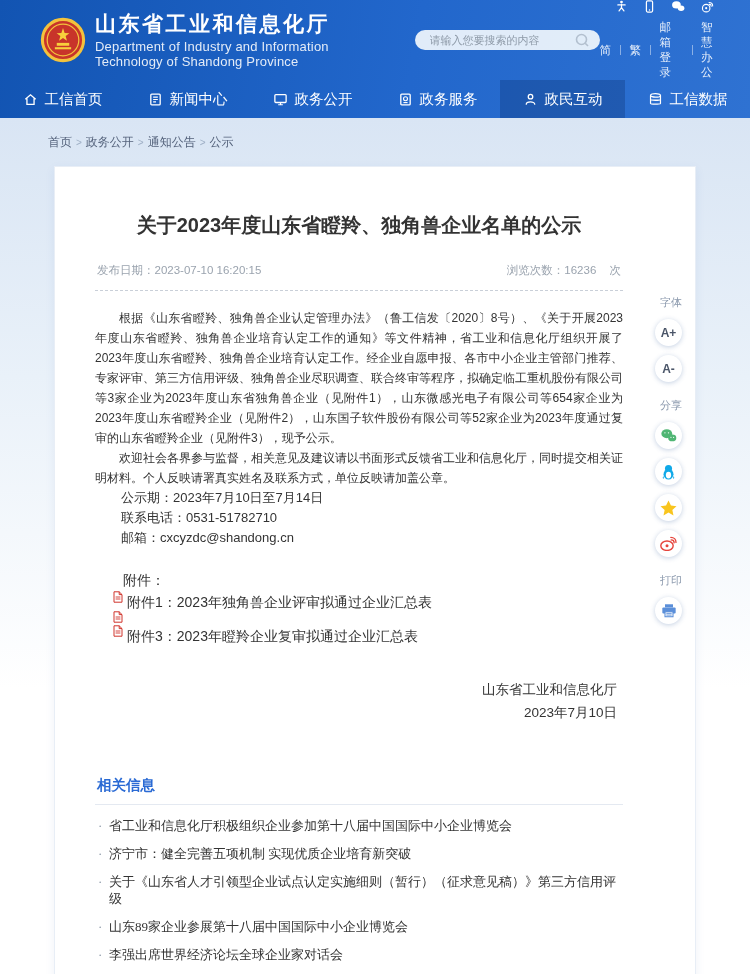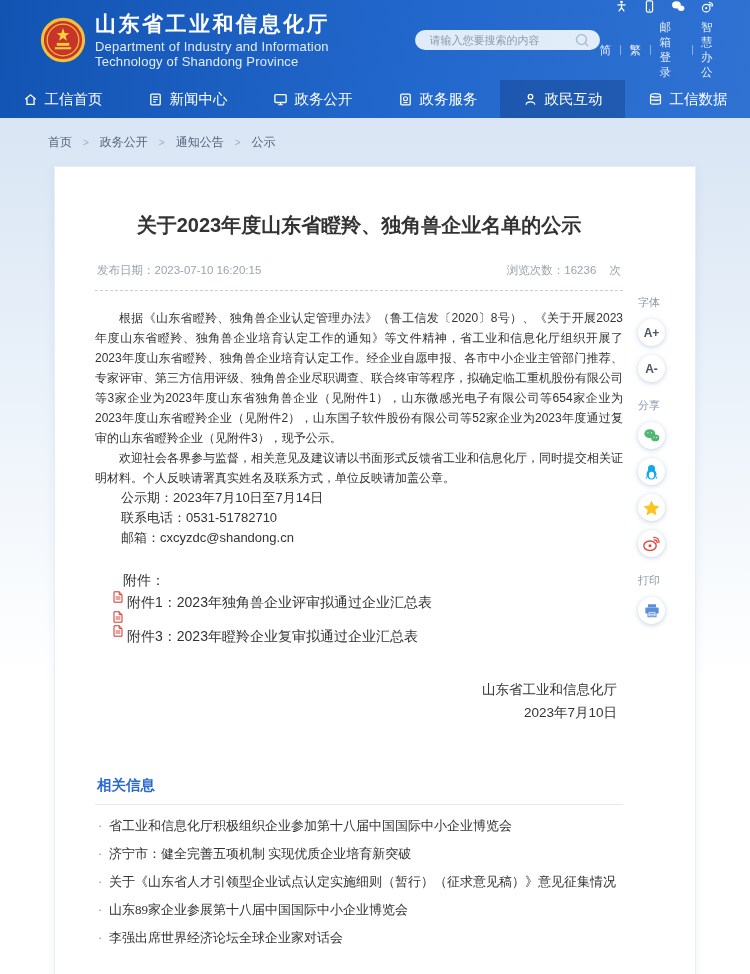--- a/index.html
+++ b/index.html
@@ -25,39 +25,39 @@
   .links-row{display:flex;align-items:center;gap:9px;font-size:11.5px;color:#eaf1fb;}
   .links-row .lk{cursor:pointer;}
   .vline{width:1px;height:10px;background:rgba(255,255,255,.45);}
   
   .nav{display:flex;height:38px;}
   .nav-item{flex:1;display:flex;align-items:center;justify-content:center;gap:7px;font-size:14.5px;color:#fff;cursor:pointer;}
   .nav-item.active{background:rgba(8,38,96,.28);}
 
   
   .main-bg{background:linear-gradient(180deg,#d9e5f4 0%,#e9f1f9 28%,#ffffff 62%);padding-bottom:12px;}
-  .breadcrumb{height:48px;display:flex;align-items:center;padding:0 48px;font-size:12px;color:#55637c;gap:11px;}
+  .breadcrumb{height:48px;display:flex;align-items:center;padding:0 48px;font-size:12px;color:#55637c;gap:4px;}
   .breadcrumb .bc{cursor:pointer;}
   .breadcrumb .bc-sep{color:#9fb0c6;font-size:10px;}
 
   .card{width:642px;margin:0 auto;background:#fff;border:1px solid #e8eef6;box-shadow:0 3px 10px rgba(40,90,170,.07);position:relative;padding:30px 72px 42px 40px;}
   .art-title{font-size:20px;font-weight:bold;color:#333;text-align:center;margin:14px 0 24px 0;line-height:28px;}
   .meta{display:flex;justify-content:space-between;align-items:center;font-size:11.5px;color:#9aa3ae;padding:0 2px 12px 2px;border-bottom:1px dashed #c9cfd8;}
   .meta .views b{font-weight:normal;margin:0 10px 0 0;}
   .body-text{margin-top:17px;font-size:12px;line-height:20px;color:#333;text-align:justify;}
   .body-text p{margin:0;text-indent:2em;}
   .info-lines{font-size:13px;line-height:20px;color:#333;}
   .info-lines div{text-indent:2em;}
   .att-block{margin-top:24px;font-size:14px;color:#333;}
   .att-label{text-indent:2em;margin-bottom:2px;}
   .att-item{display:flex;align-items:center;gap:4px;padding:3px 0 3px 18px;cursor:pointer;line-height:14px;}
   .signature{text-align:right;font-size:13.5px;line-height:23px;margin:32px 6px 0 0;}
 
   
-  .toolbar{position:absolute;top:128px;right:13px;width:44px;display:flex;flex-direction:column;align-items:flex-start;gap:9px;font-size:11px;color:#8b99ad;}
+  .toolbar{position:absolute;top:128px;right:13px;width:44px;display:flex;flex-direction:column;align-items:flex-end;gap:9px;font-size:11px;color:#8b99ad;}
   .tool-label{margin-top:7px;}
   .tool-circle{width:27px;height:27px;border-radius:50%;background:#fff;box-shadow:0 1px 5px rgba(60,100,160,.30);display:flex;align-items:center;justify-content:center;cursor:pointer;font-size:12px;color:#4a5568;font-weight:bold;}
 
   
   .related{margin:52px 0 0 0;font-family:Liberation Serif, serif;}
   .related h2{font-size:14.5px;color:var(--accent);margin:0 0 9px 2px;font-weight:bold;}
   .related .rule{border-top:1px solid #e4e9f1;}
   .related ul{list-style:none;margin:6px 0 16px 0;padding:0;}
   .related li{font-size:13px;color:#333;padding:5.5px 0 5.5px 14px;position:relative;cursor:pointer;line-height:17px;}
   .related li::before{content:"·";position:absolute;left:3px;color:#8d99a8;}
@@ -316,19 +316,19 @@
       <div>2023年7月10日</div>
     </div>
 
     <section class="related">
       <h2>相关信息</h2>
       <div class="rule"></div>
       <ul>
 
       <li>省工业和信息化厅积极组织企业参加第十八届中国国际中小企业博览会</li>
           <li>济宁市：健全完善五项机制 实现优质企业培育新突破</li>
-          <li>关于《山东省人才引领型企业试点认定实施细则（暂行）（征求意见稿）》意见征集情况</li>
+          <li>关于《山东省人才引领型企业试点认定实施细则（暂行）（征求意见稿）》第三方信用评级</li>
           <li>山东89家企业参展第十八届中国国际中小企业博览会</li>
           <li>李强出席世界经济论坛全球企业家对话会</li>
         </ul>
     </section>
   </main>
 </div>
 
 </body></html>

